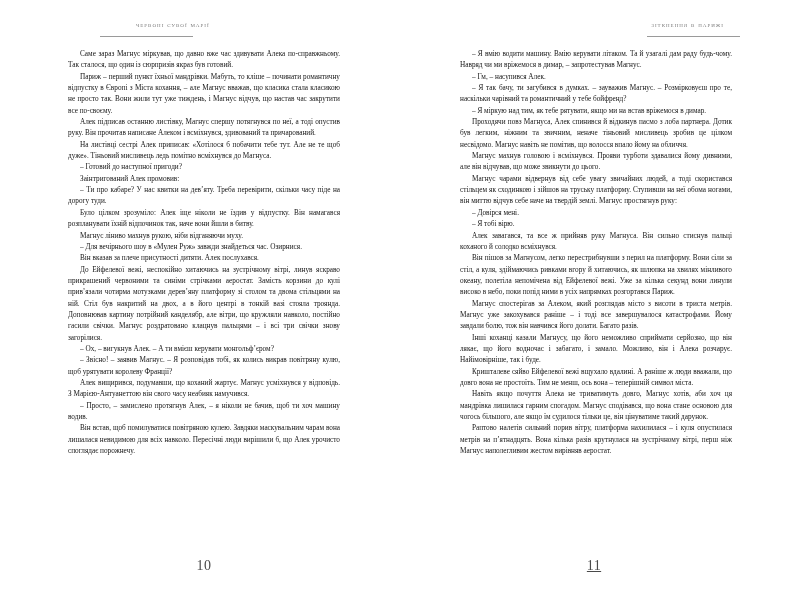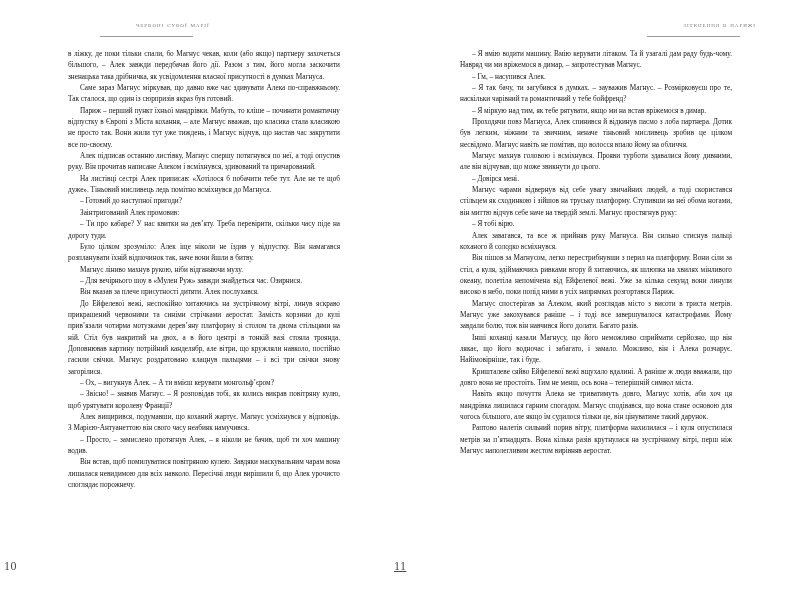--- a/index.html
+++ b/index.html
@@ -36,21 +36,21 @@
     top: 20px;
     font-size: 7.4px;
     letter-spacing: 1.0px;
     color: #7a7a7a;
     font-variant: small-caps;
     text-transform: lowercase;
     white-space: nowrap;
     font-family: "Liberation Serif", "DejaVu Serif", serif;
   }
   .page-left .runhead  { left: 112px; margin-left: 24px; }
-  .page-right .runhead { right: 44px; }
+  .page-right .runhead { right: 76px; }
 
   .runrule {
     position: absolute;
     top: 36px;
     height: 0;
     border-top: 1px solid #9a9a9a;
   }
   .page-left .runrule  { left: 100px;  width: 93px; }
   .page-right .runrule { right: 60px;  width: 93px; }
 
@@ -75,38 +75,37 @@
   }
   .textblock p.cont {
     text-indent: 0;
   }
 
   
   .folio {
     position: absolute;
     bottom: 26px;
     width: 100%;
-    text-align: left;
-    font-size: 12px;
+    text-align: center;
+    font-size: 14px;
     color: #4a4a4a;
     letter-spacing: 0.4px;
   }
   .page-left .folio  { left: 4px; }
   .page-right .folio { left: -6px; text-decoration: underline; }
 </style>
 </head>
 <body>
 
 <div class="spread">
 
   <div class="page page-left">
     <div class="runhead">червоні сувої марії</div>
     <div class="runrule"></div>
     <div class="textblock">
-        <p class="cont">в ліжку, де поки тільки спали, бо Магнус чекав, коли (або якщо) партнеру захочеться більшого, – Алек завжди передбачав його дії. Разом з тим, його могла заскочити зненацька така дрібничка, як усвідомлення власної присутності в думках Магнуса.</p>
         <p>Саме зараз Магнус міркував, що давно вже час здивувати Алека по-справжньому. Так сталося, що один із сюрпризів якраз був готовий.</p>
         <p>Париж – перший пункт їхньої мандрівки. Мабуть, то кліше – починати романтичну відпустку в Європі з Міста кохання, – але Магнус вважав, що класика стала класикою не просто так. Вони жили тут уже тиждень, і Магнус відчув, що настав час закрутити все по-своєму.</p>
         <p>Алек підписав останню листівку, Магнус спершу потягнувся по неї, а тоді опустив руку. Він прочитав написане Алеком і всміхнувся, здивований та причарований.</p>
         <p>На листівці сестрі Алек приписав: «Хотілося б побачити тебе тут. Але не те щоб дуже». Тіньовий мисливець ледь помітно всміхнувся до Магнуса.</p>
         <p>– Готовий до наступної пригоди?</p>
         <p>Заінтригований Алек промовив:</p>
         <p>– Ти про кабаре? У нас квитки на дев’яту. Треба перевірити, скільки часу піде на дорогу туди.</p>
         <p>Було цілком зрозуміло: Алек іще ніколи не їздив у відпустку. Він намагався розпланувати їхній відпочинок так, наче вони йшли в битву.</p>
         <p>Магнус ліниво махнув рукою, ніби відганяючи муху.</p>
         <p>– Для вечірнього шоу в «Мулен Руж» завжди знайдеться час. Озирнися.</p>
@@ -124,22 +123,22 @@
   <div class="page page-right">
     <div class="runhead">зіткнення в парижі</div>
     <div class="runrule"></div>
     <div class="textblock">
         <p>– Я вмію водити машину. Вмію керувати літаком. Та й узагалі дам раду будь-чому. Навряд чи ми вріжемося в димар, – запротестував Магнус.</p>
         <p>– Гм, – насупився Алек.</p>
         <p>– Я так бачу, ти загубився в думках. – зауважив Магнус. – Розмірковуєш про те, наскільки чарівний та романтичний у тебе бойфренд?</p>
         <p>– Я міркую над тим, як тебе рятувати, якщо ми на встав вріжемося в димар.</p>
         <p>Проходячи повз Магнуса, Алек спинився й відкинув пасмо з лоба партнера. Дотик був легким, ніжним та звичним, неначе тіньовий мисливець зробив це цілком несвідомо. Магнус навіть не помітив, що волосся впало йому на обличчя.</p>
         <p>Магнус махнув головою і всміхнувся. Прояви турботи здавалися йому дивними, але він відчував, що може звикнути до цього.</p>
+        <p>Магнус чарами відвернув від себе увагу звичайних людей, а тоді скористався стільцем як сходинкою і зійшов на труську платформу. Ступивши на неї обома ногами, він миттю відчув себе наче на твердій землі. Магнус простягнув руку:</p>
         <p>– Довірся мені.</p>
-        <p>Магнус чарами відвернув від себе увагу звичайних людей, а тоді скористався стільцем як сходинкою і зійшов на труську платформу. Ступивши на неї обома ногами, він миттю відчув себе наче на твердій землі. Магнус простягнув руку:</p>
         <p>– Я тобі вірю.</p>
         <p>Алек завагався, та все ж прийняв руку Магнуса. Він сильно стиснув пальці коханого й солодко всміхнувся.</p>
         <p>Він пішов за Магнусом, легко перестрибнувши з перил на платформу. Вони сіли за стіл, а куля, здіймаючись ривками вгору й хитаючись, як шлюпка на хвилях мінливого океану, полетіла непомічена від Ейфелевої вежі. Уже за кілька секунд вони линули високо в небо, поки попід ними в усіх напрямках розгортався Париж.</p>
         <p>Магнус спостерігав за Алеком, який розглядав місто з висоти в триста метрів. Магнус уже закохувався раніше – і тоді все завершувалося катастрофами. Йому завдали болю, тож він навчився його долати. Багато разів.</p>
         <p>Інші коханці казали Магнусу, що його неможливо сприймати серйозно, що він лякає, що його водночас і забагато, і замало. Можливо, він і Алека розчарує. Найімовірніше, так і буде.</p>
         <p>Кришталеве сяйво Ейфелевої вежі вщухало вдалині. А раніше ж люди вважали, що довго вона не простоїть. Тим не менш, ось вона – теперішній символ міста.</p>
         <p>Навіть якщо почуття Алека не триватимуть довго, Магнус хотів, аби хоч ця мандрівка лишилася гарним спогадом. Магнус сподівався, що вона стане основою для чогось більшого, але якщо їм судилося тільки це, він цінуватиме такий дарунок.</p>
         <p>Раптово налетів сильний порив вітру, платформа нахилилася – і куля опустилася метрів на п’ятнадцять. Вона кілька разів крутнулася на зустрічному вітрі, перш ніж Магнус наполегливим жестом вирівняв аеростат.</p>
       </div>
     <div class="folio">11</div>

